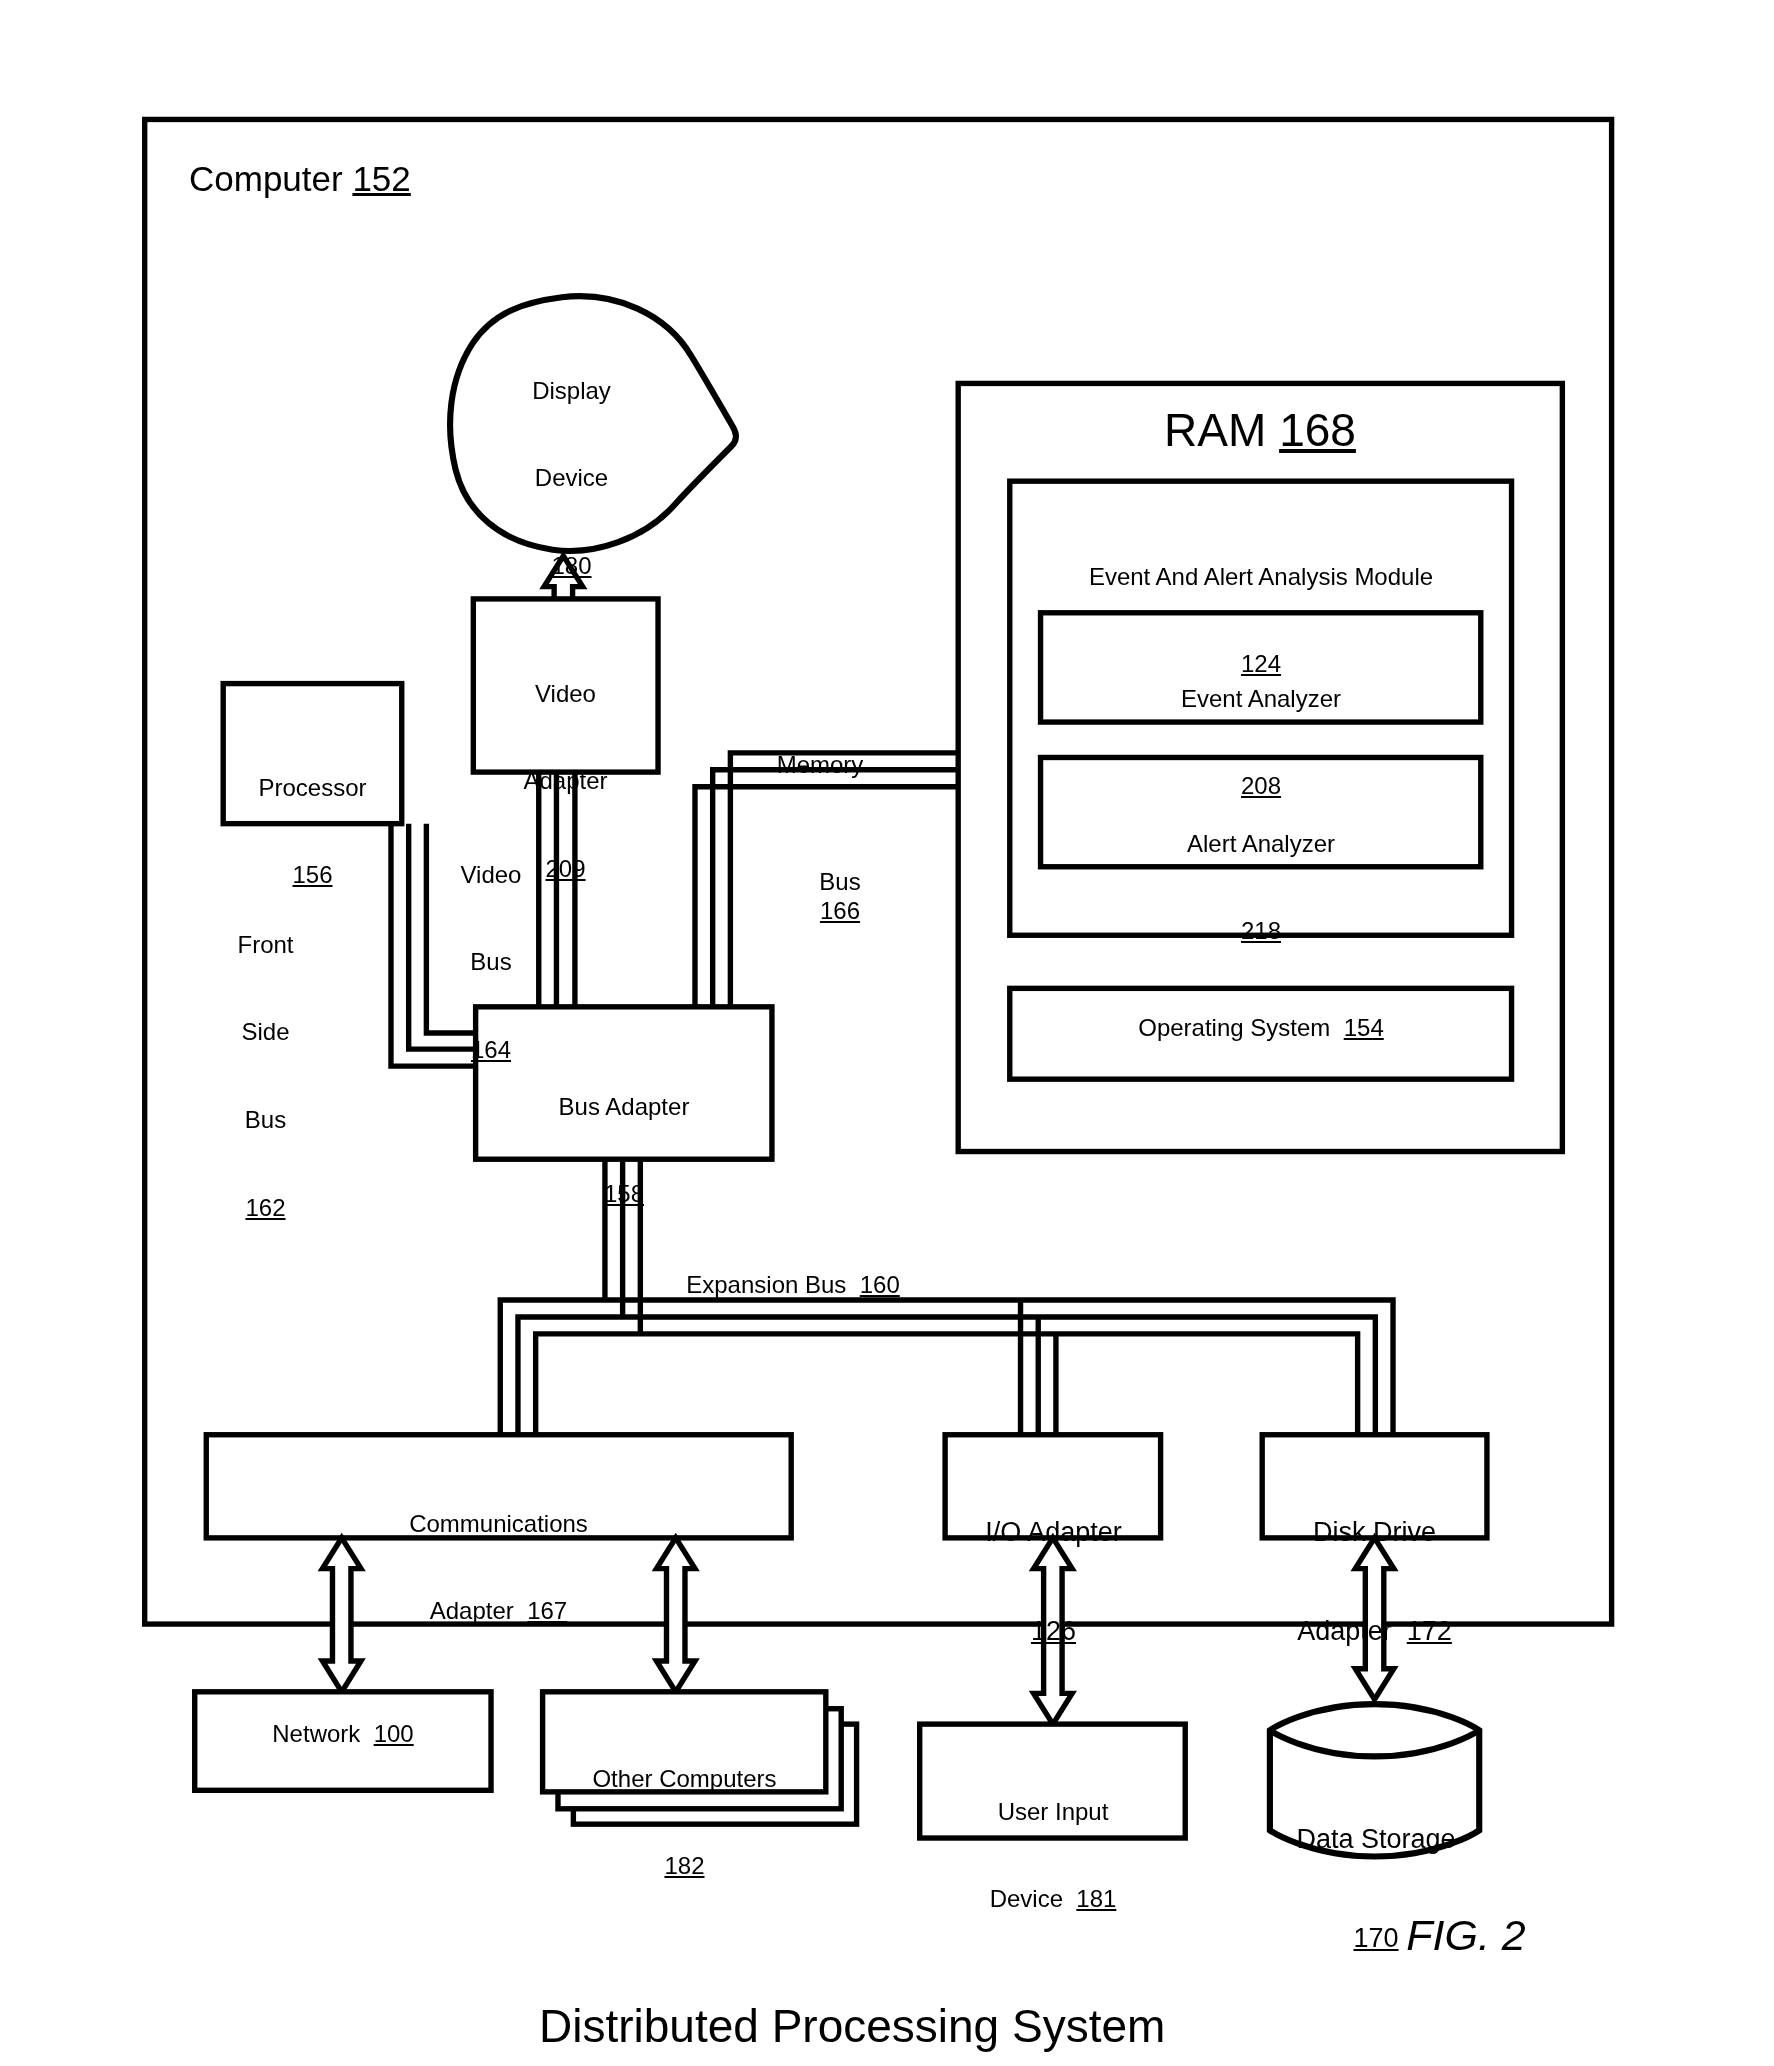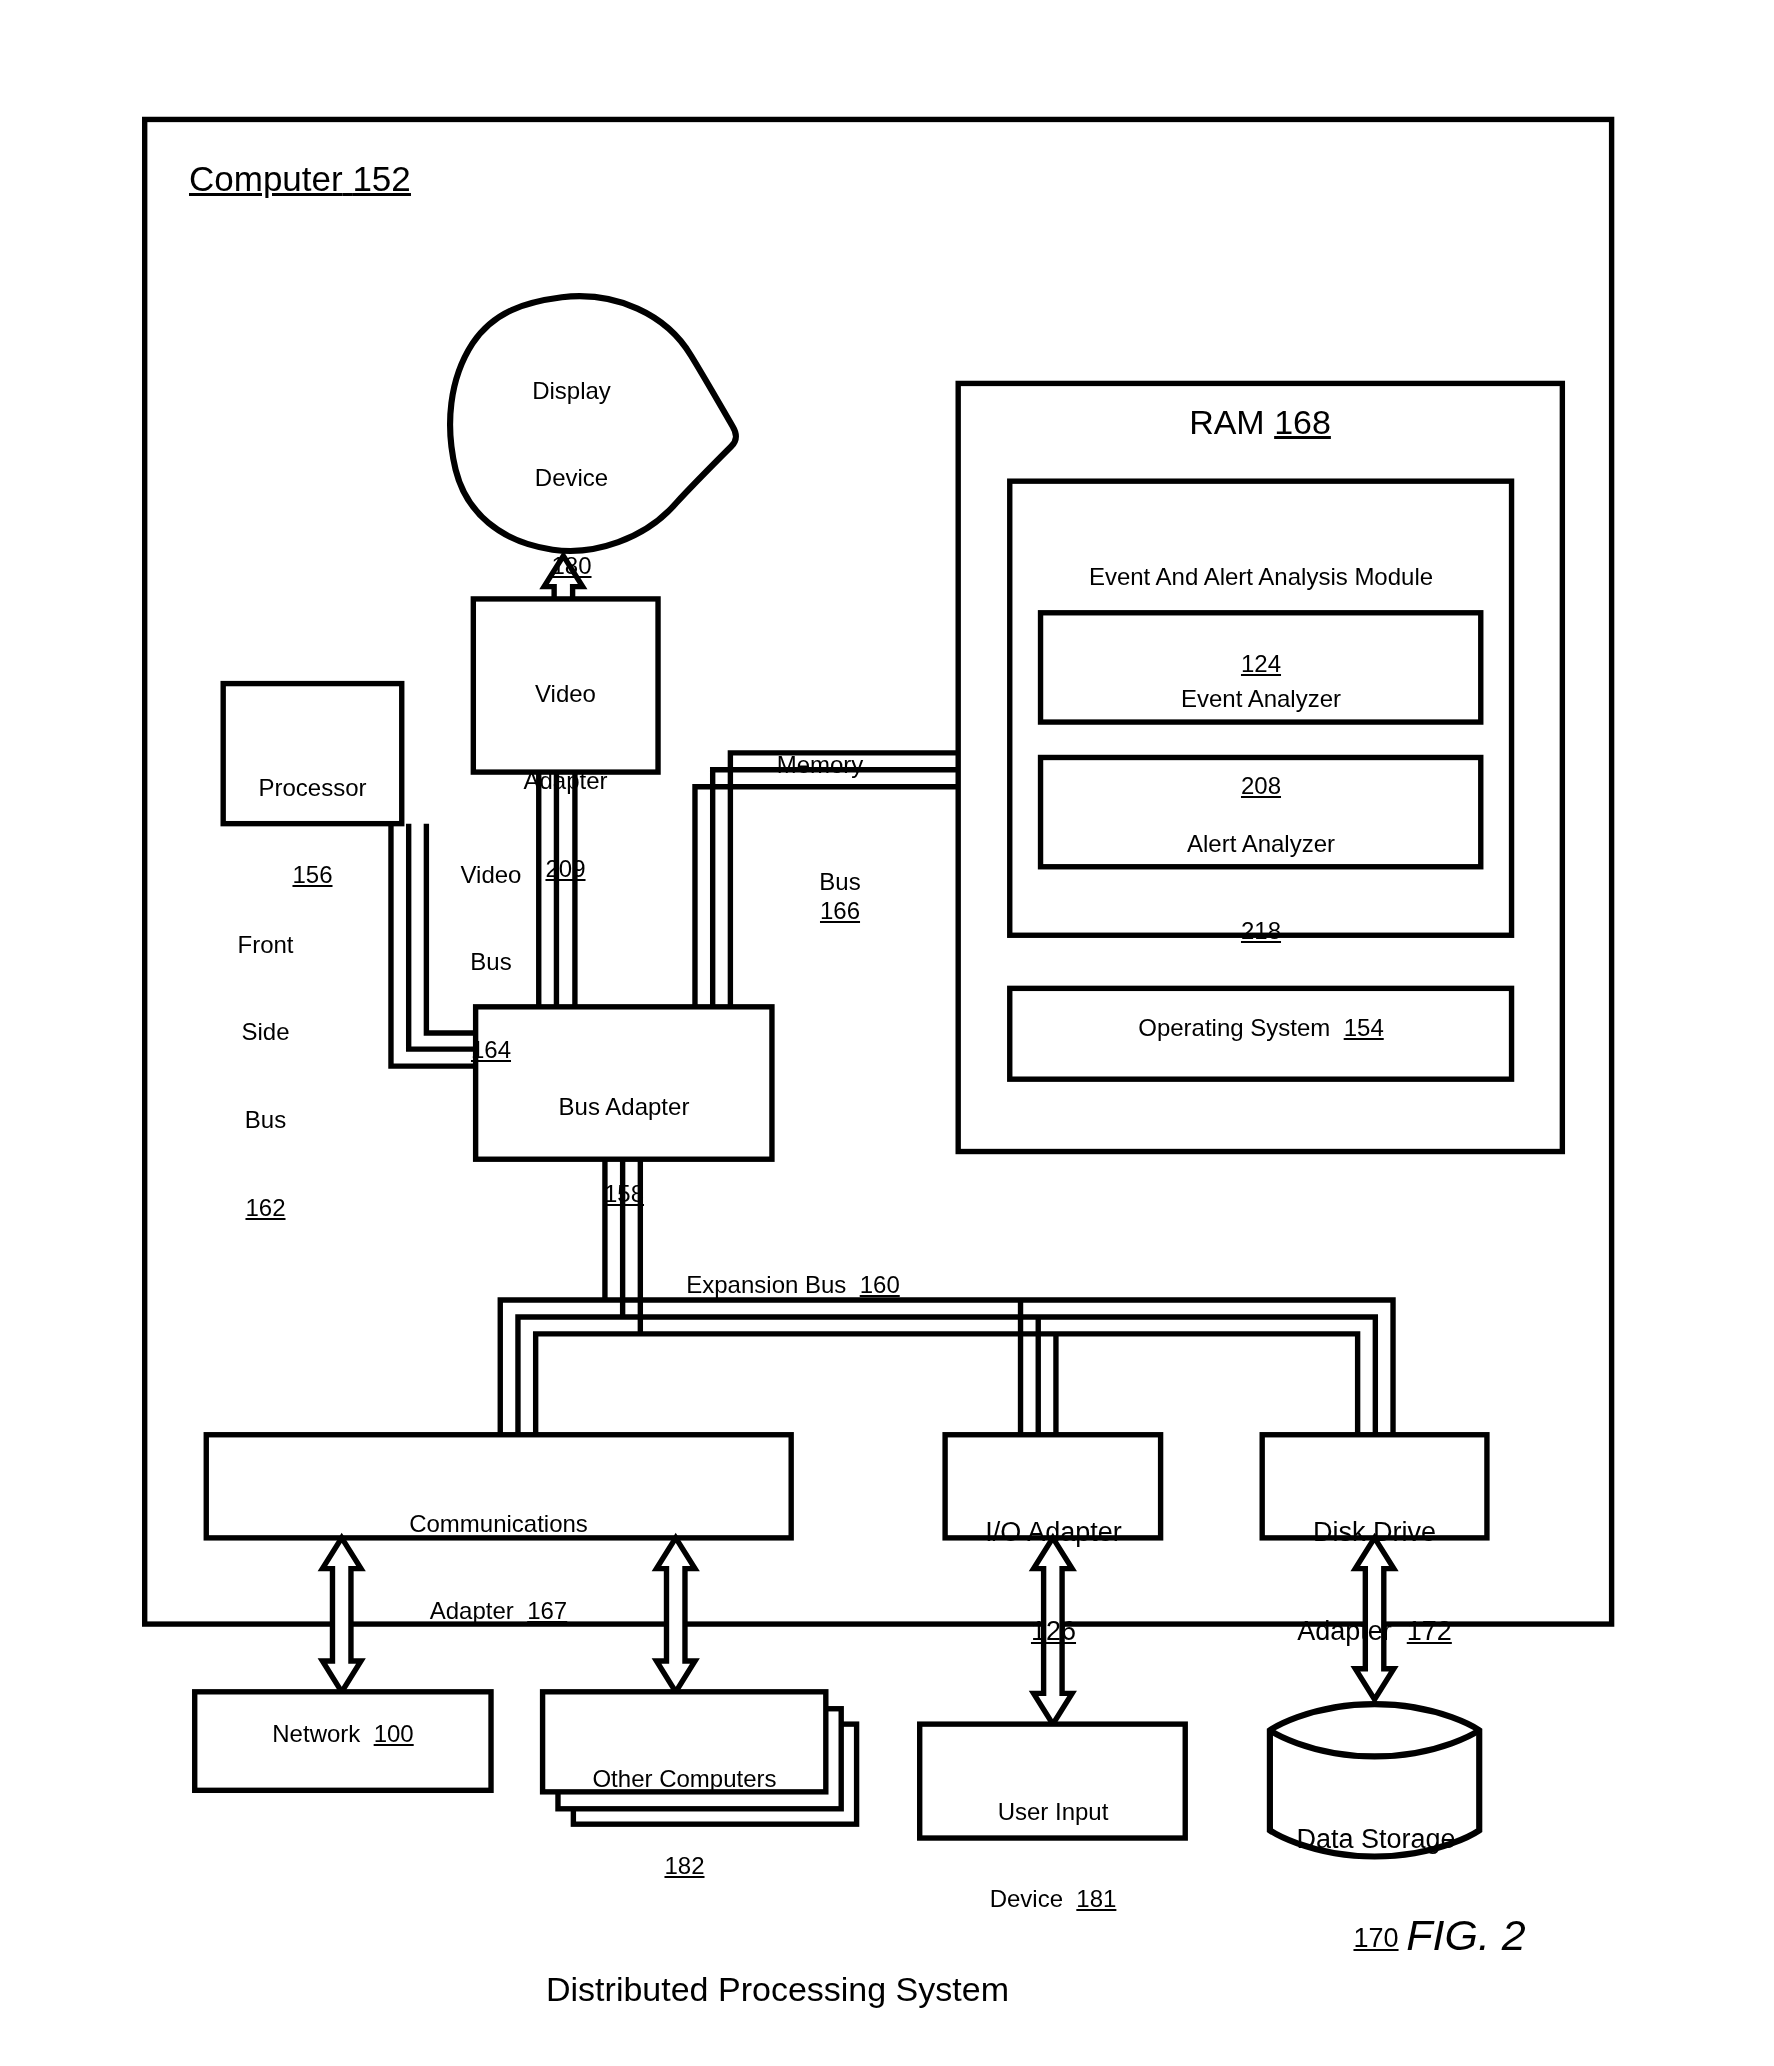--- a/index.html
+++ b/index.html
@@ -34,22 +34,22 @@
     position: absolute;
     text-align: center;
     line-height: 1.22;
     white-space: pre;
     color: #000;
   }
   .tx.left { text-align: left; }
   .u { text-decoration: underline; }
   .f40 { font-size: 27px; }
   .f42 { font-size: 24px; }
-  .f44 { font-size: 34px; }
-  .f46 { font-size: 35px; text-decoration: underline; }
+  .f44 { font-size: 46px; }
+  .f46 { font-size: 35px; }
   .f56 { font-size: 43px; }
   .nowrap { white-space: nowrap; }
 </style>
 </head>
 <body>
 
 <div id="stage">
 
   <svg class="layer" viewBox="0 0 2305 2684">
     <defs></defs>

